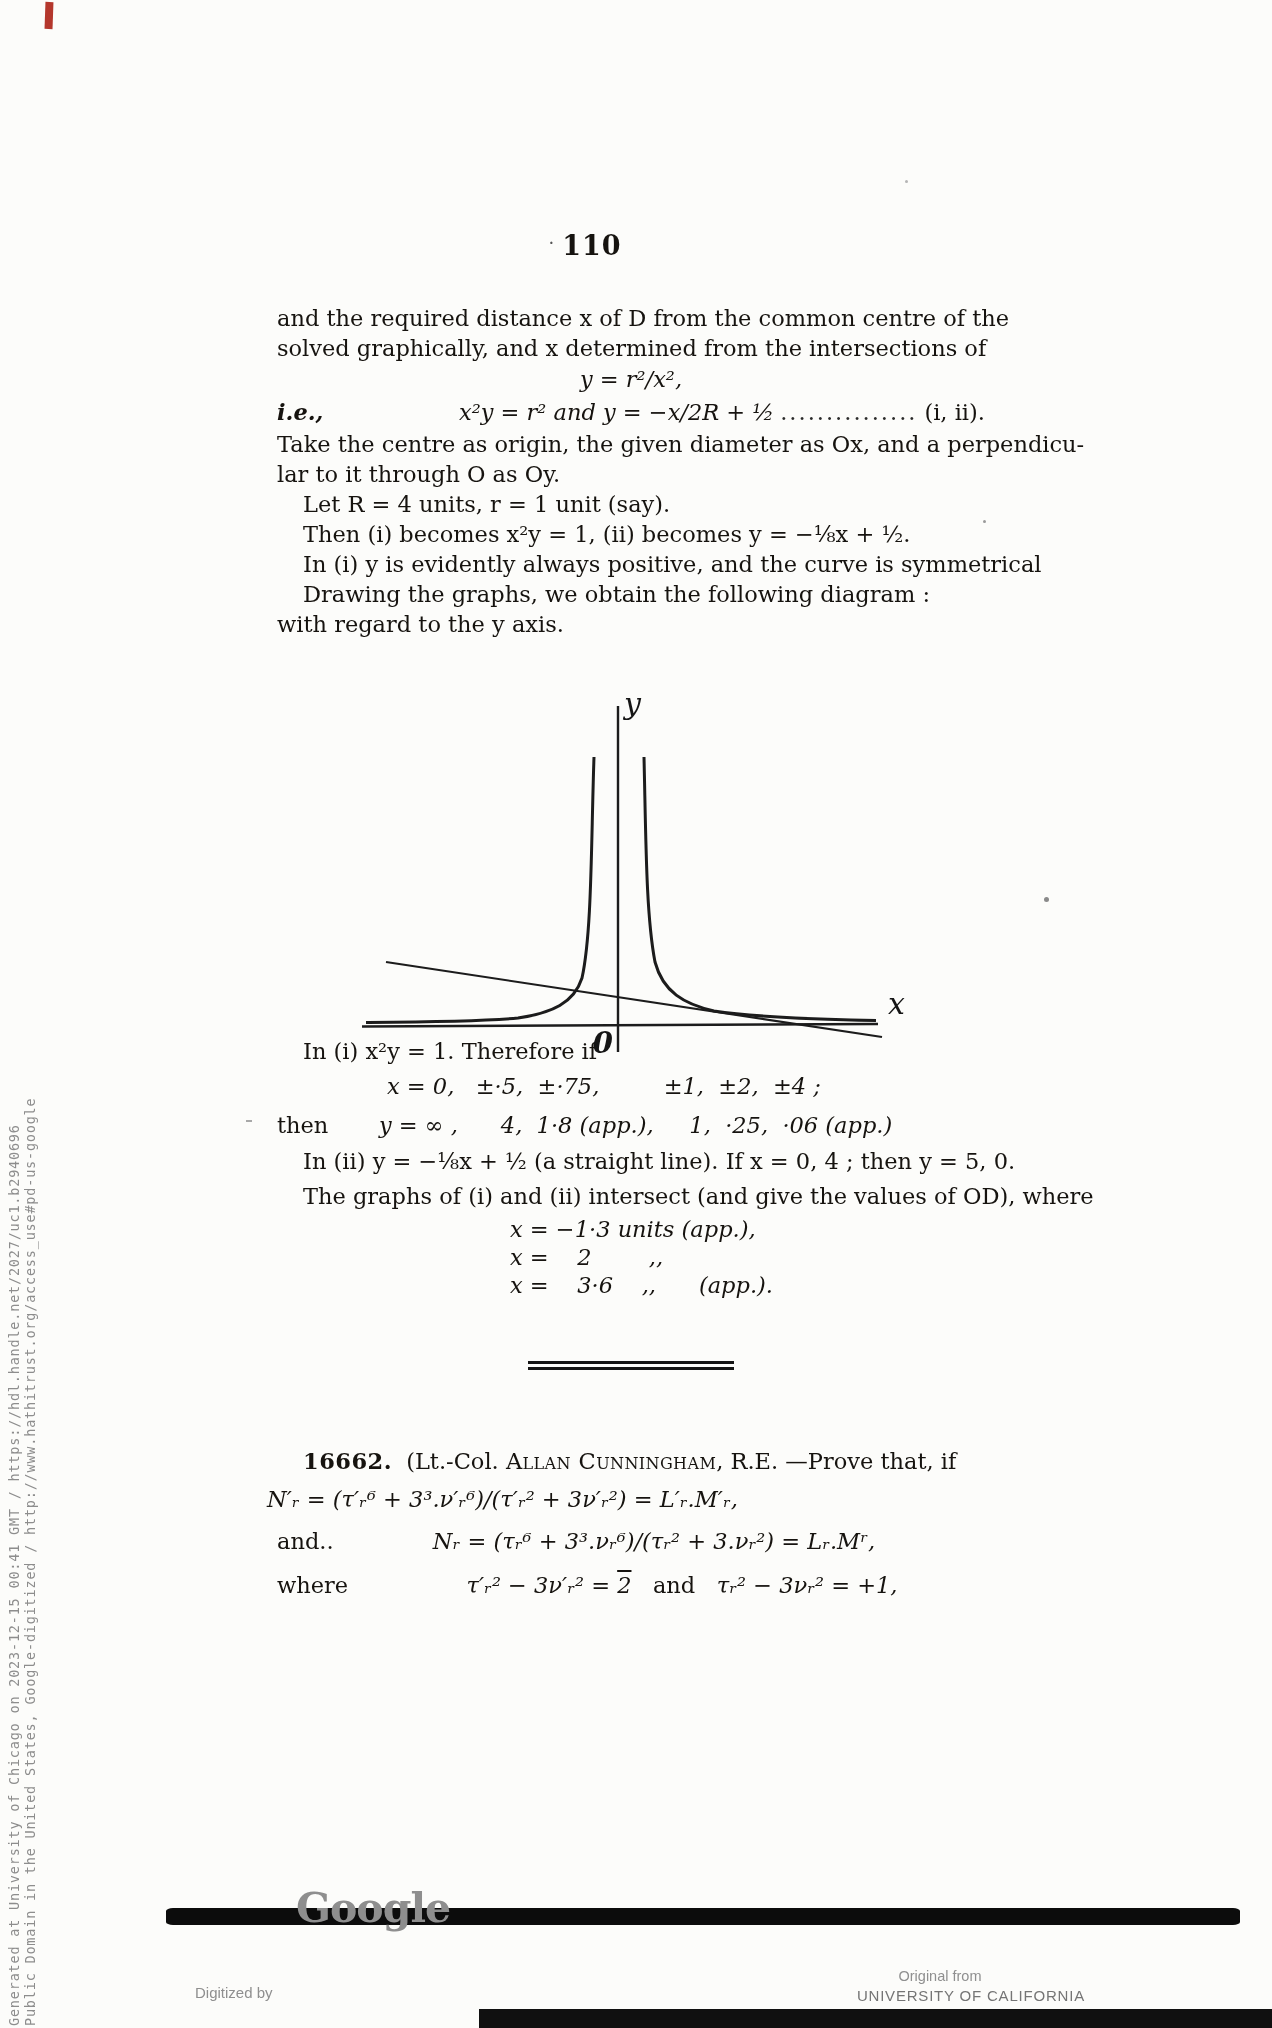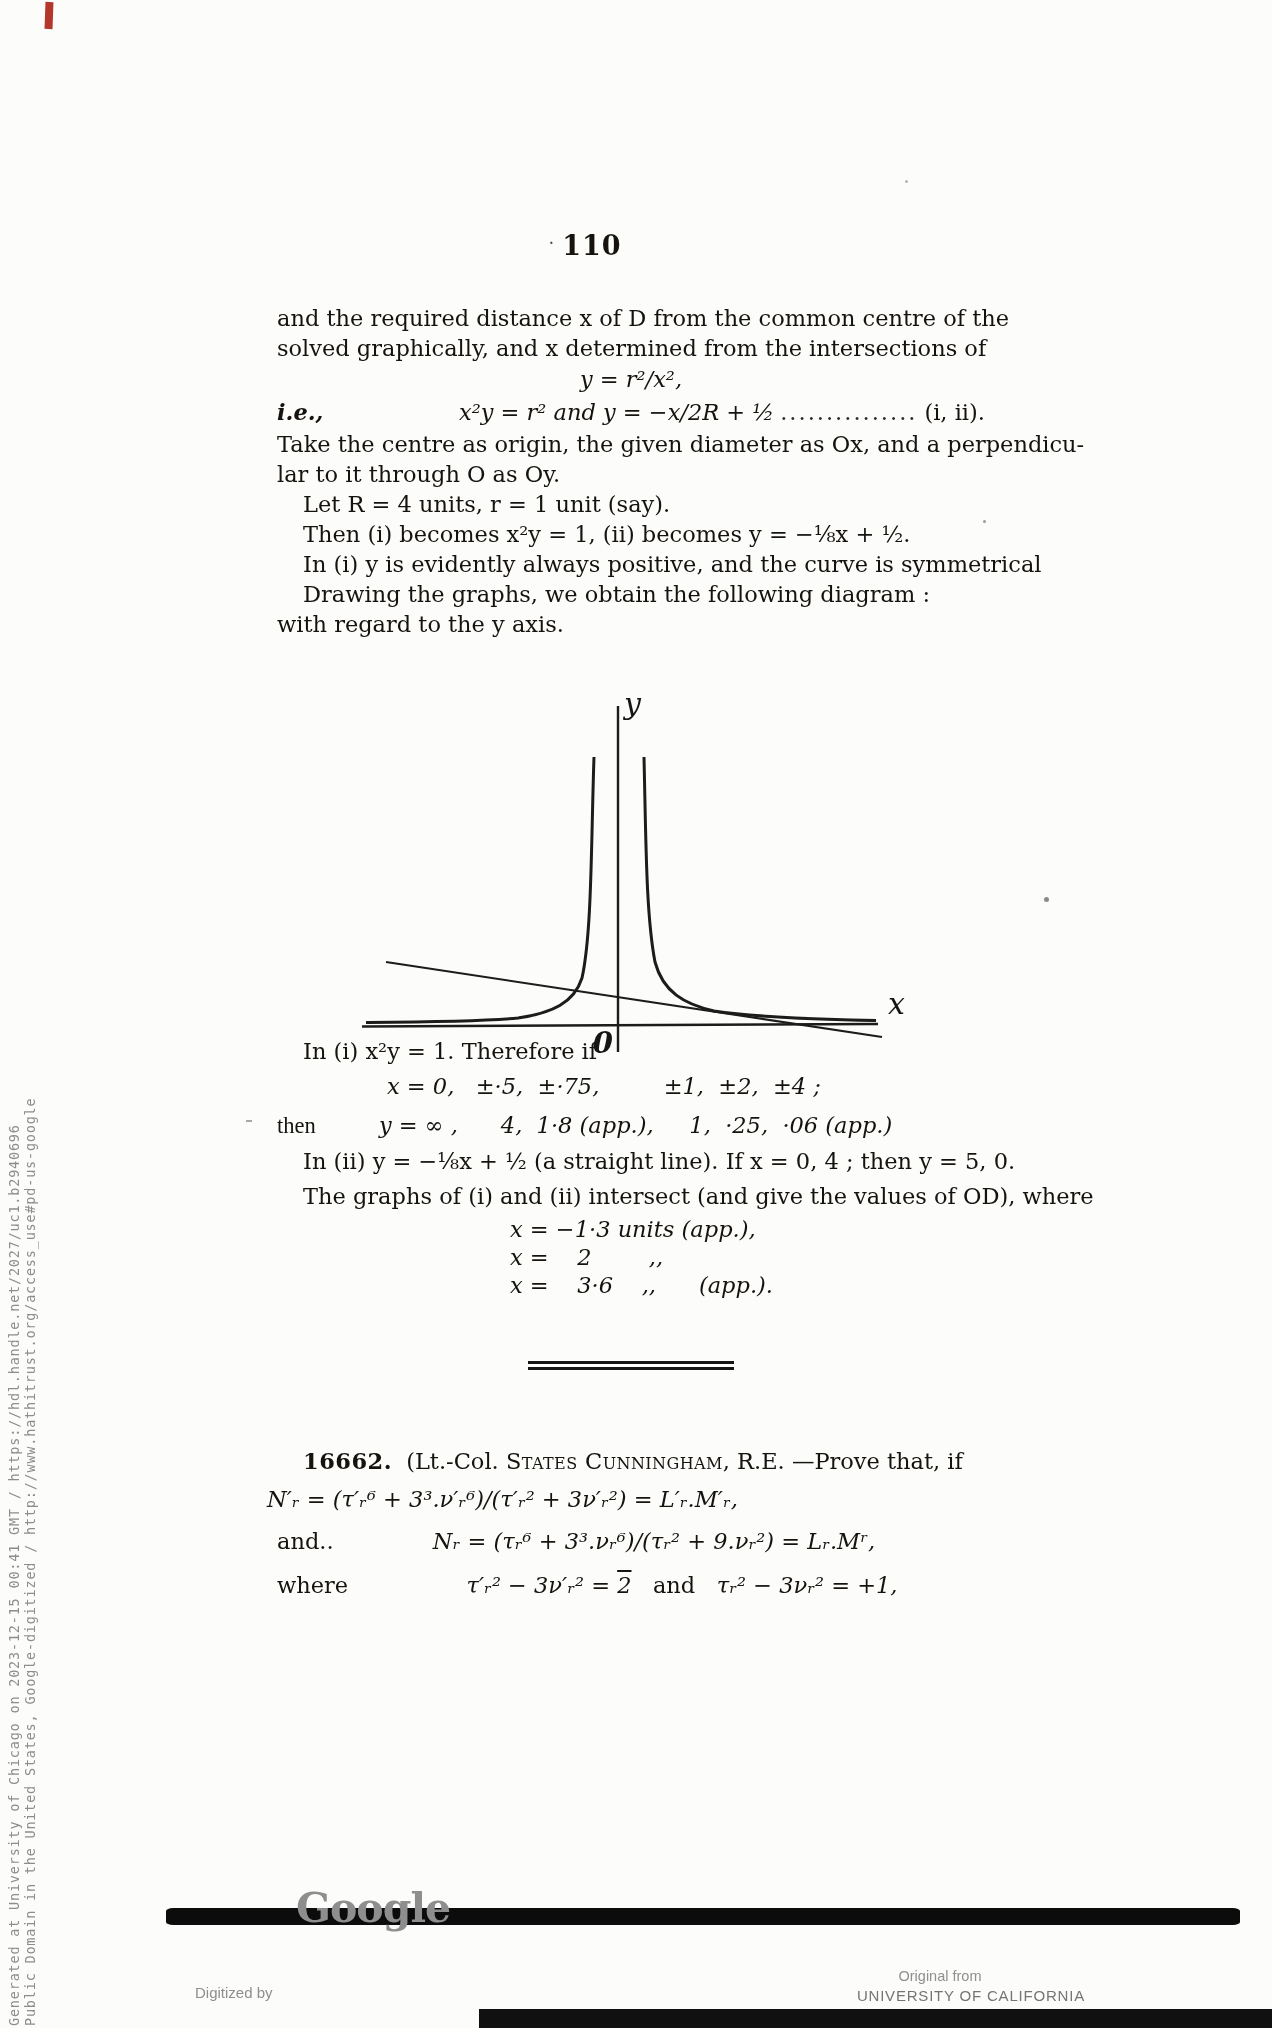--- a/index.html
+++ b/index.html
@@ -29,21 +29,21 @@
   .h33{line-height:33px;height:33px;}
   .h37{line-height:37px;height:37px;}
   .h40{line-height:40px;height:40px;}
   .h32{line-height:32px;height:32px;}
   .h38{line-height:38px;height:38px;}
   .h28{line-height:28px;height:28px;}
   .pre{white-space:pre;}
   .tab1{padding-left:110px;}
   .tab2{padding-left:233px;}
   .thenrow{display:flex;align-items:baseline;}
-  .thenrow .lbl{width:102px;font-family:Liberation Serif, serif;}
+  .thenrow .lbl{width:102px;}
   #figspace{height:396px;}
   
   .rule{margin:62px auto 0 auto;width:206px;}
   .rule div{height:2.6px;background:#151515;margin-bottom:3.6px;}
   
   .prob{margin-top:73px;line-height:36px;height:36px;white-space:nowrap;padding-left:26px;}
   .prob .num{font-weight:bold;letter-spacing:.5px;margin-right:14px;}
   .sc{font-variant:small-caps;letter-spacing:.4px;}
   .peq{line-height:40px;height:40px;transform:translateX(-10px);}
   .lblrow{display:flex;align-items:baseline;line-height:44px;height:44px;}
@@ -122,28 +122,28 @@
     <div class="ln pre tab2 math h28">x = −1·3 units (app.),</div>
     <div class="ln pre tab2 math h28">x =    2        ,,</div>
     <div class="ln pre tab2 math h28">x =    3·6    ,,      (app.).</div>
 
     <div class="rule">
       <div></div>
       <div></div>
     </div>
 
     <div class="prob">
-      <span class="num">16662.</span><span>(Lt.-Col. </span><span class="sc">States Cunningham</span><span>, R.E. —Prove that, if</span>
+      <span class="num">16662.</span><span>(Lt.-Col. </span><span class="sc">Allan Cunningham</span><span>, R.E. —Prove that, if</span>
     </div>
 
     <div class="peq math">N′ᵣ = (τ′ᵣ⁶ + 3³.ν′ᵣ⁶)/(τ′ᵣ² + 3ν′ᵣ²) = L′ᵣ.M′ᵣ,</div>
 
     <div id="androw" class="lblrow">
       <span class="lbl">and..</span>
-      <span class="m math">Nᵣ = (τᵣ⁶ + 3³.νᵣ⁶)/(τᵣ² + 9.νᵣ²) = Lᵣ.Mʳ,</span>
+      <span class="m math">Nᵣ = (τᵣ⁶ + 3³.νᵣ⁶)/(τᵣ² + 3.νᵣ²) = Lᵣ.Mʳ,</span>
     </div>
 
     <div id="whererow" class="lblrow">
       <span class="lbl">where</span>
       <span class="m math"><span>τ′ᵣ² − 3ν′ᵣ² = </span><span class="ovl">2</span><span class="pre rm">   and   </span><span>τᵣ² − 3νᵣ² = +1,</span></span>
     </div>
   </div>
 
   <svg id="fig" viewBox="340 685 585 400">
 

